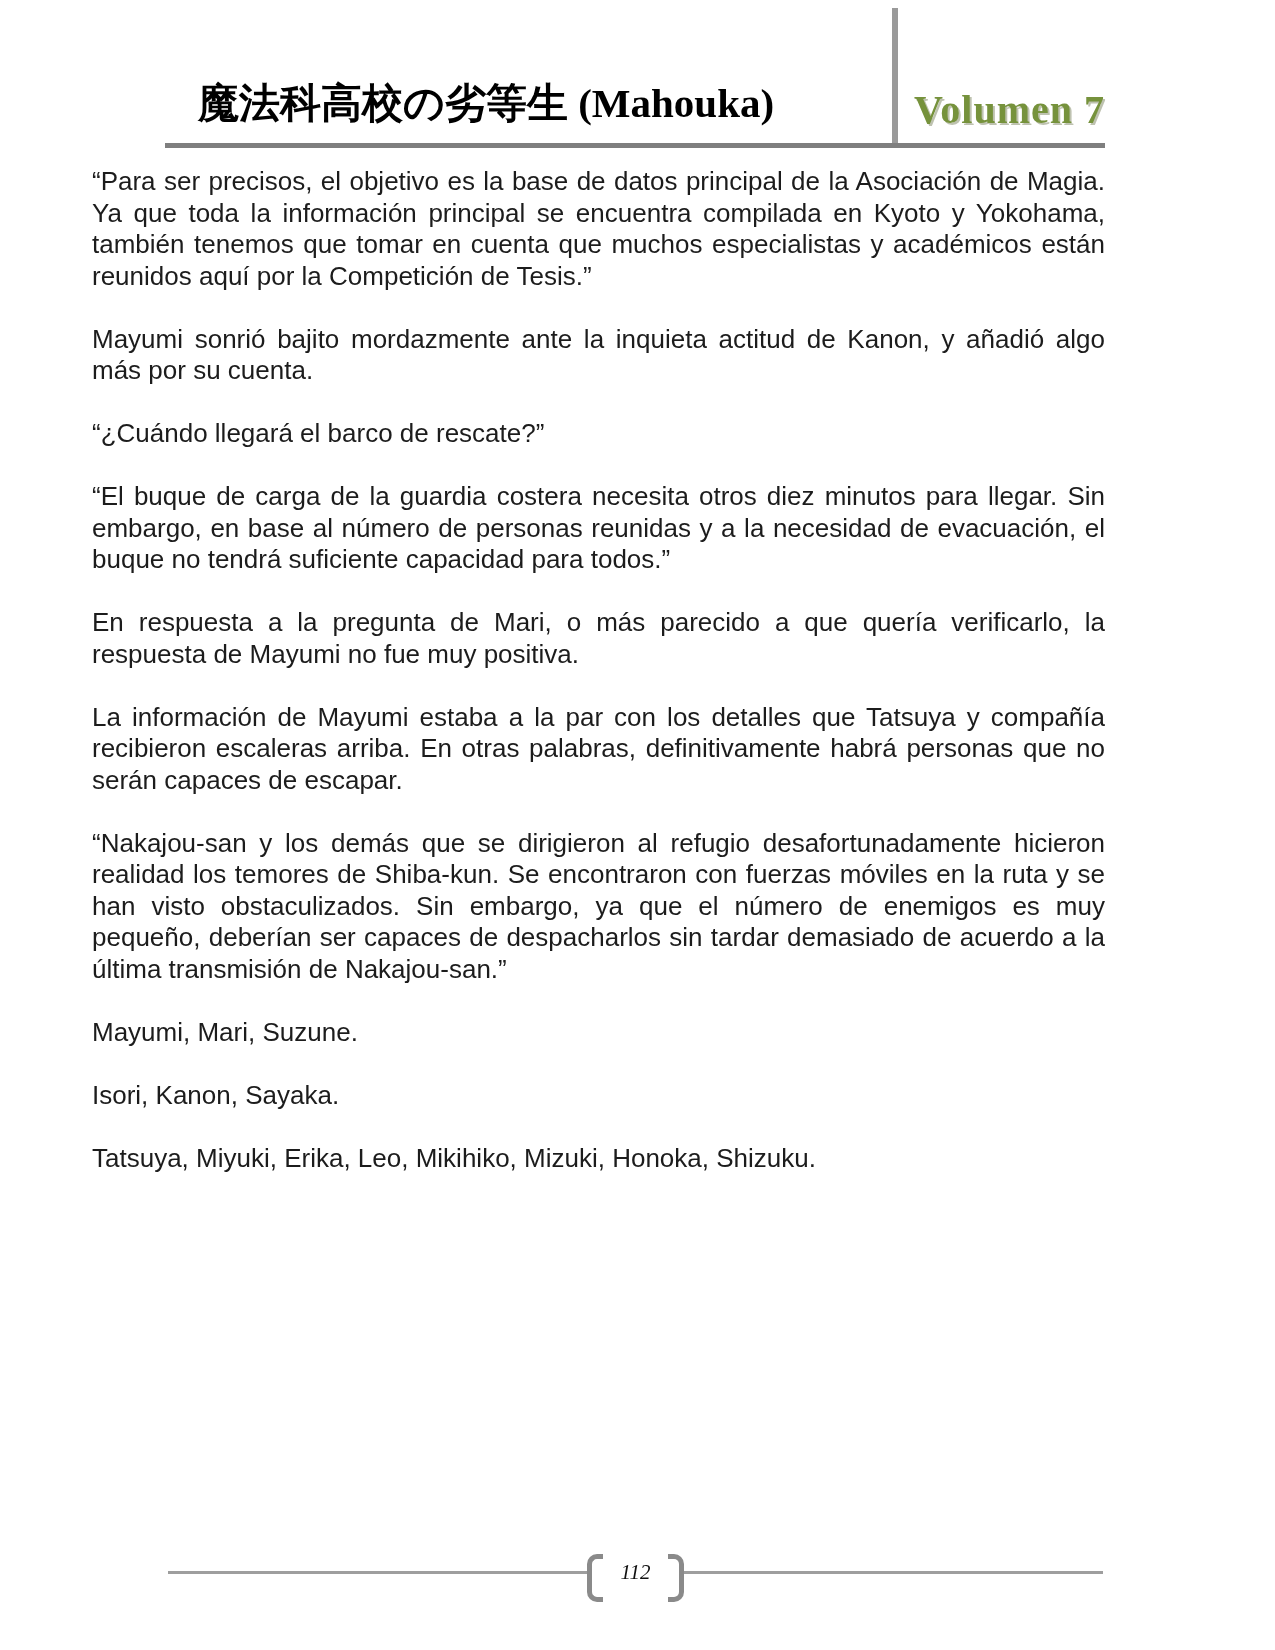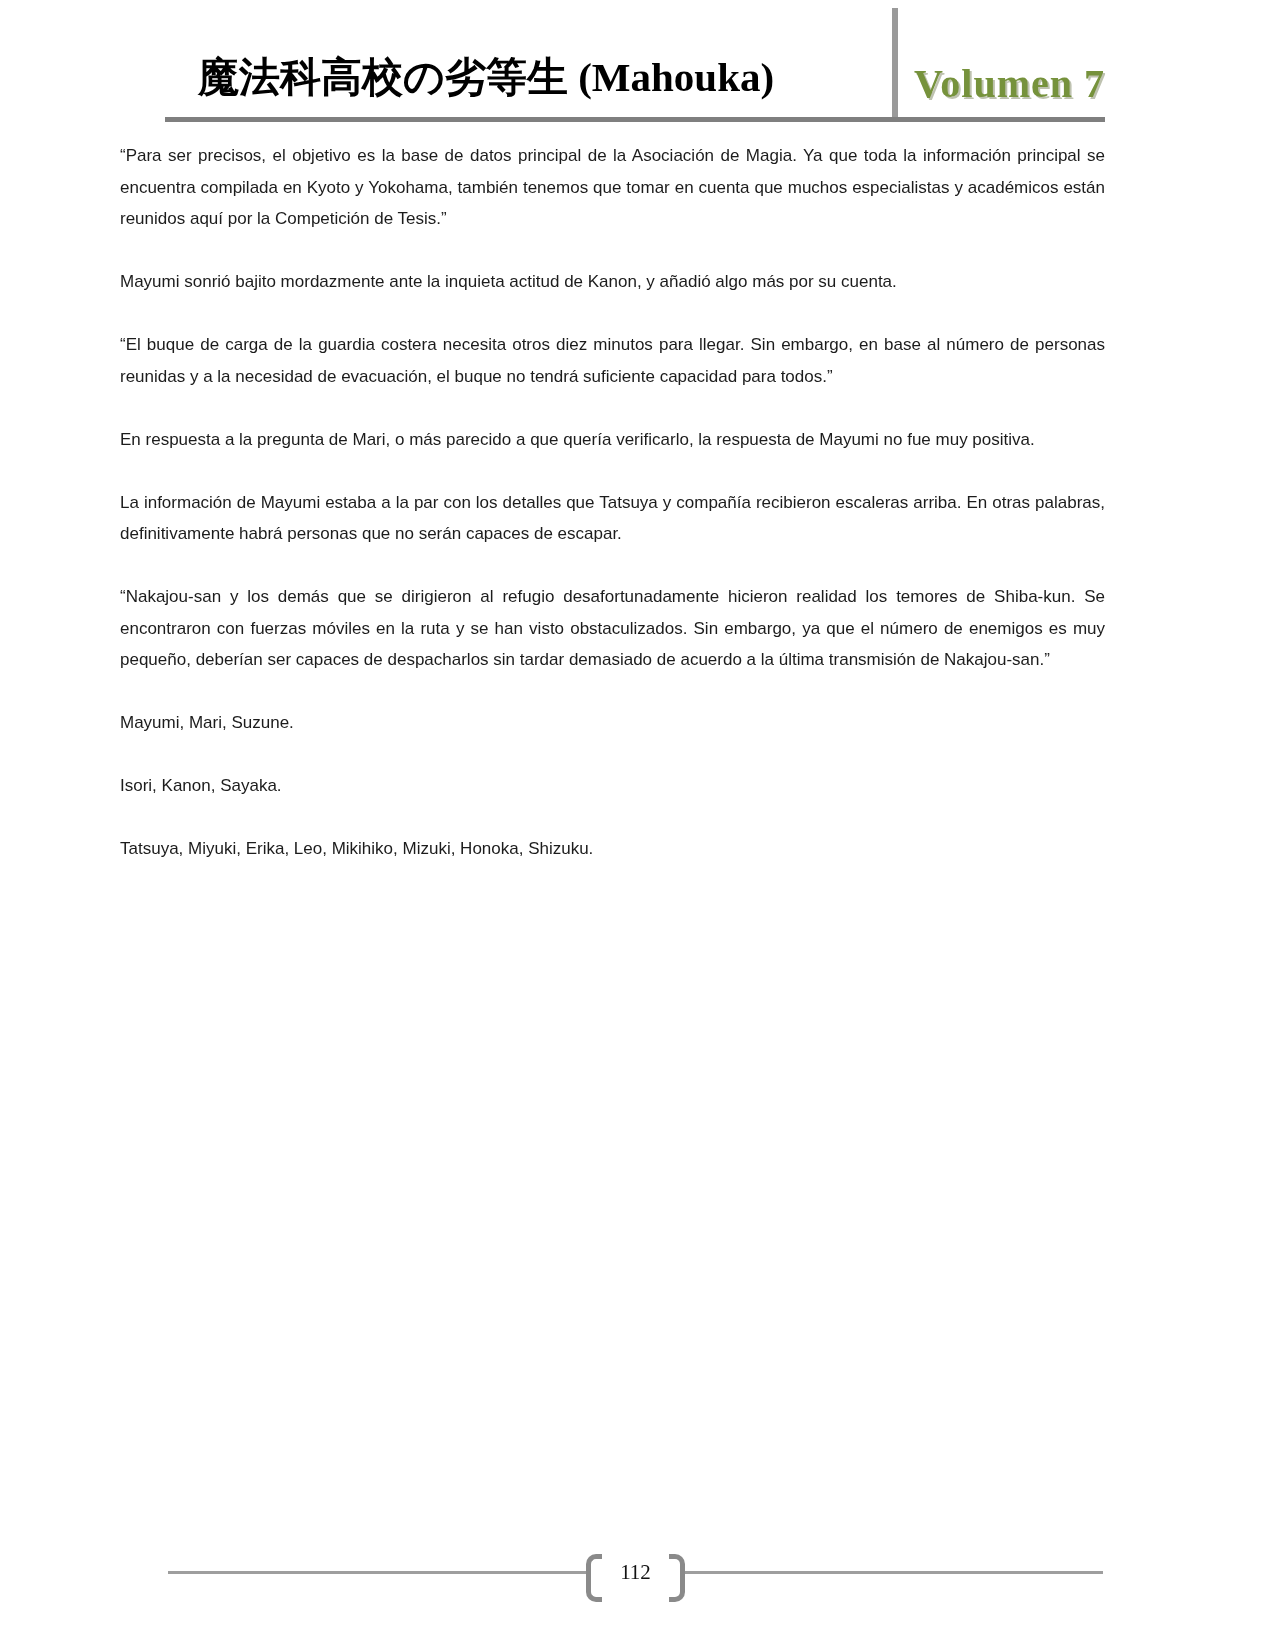--- a/index.html
+++ b/index.html
@@ -10,21 +10,21 @@
     height: 1650px;
     background: #ffffff;
     font-family: "Liberation Sans", sans-serif;
     overflow: hidden;
   }
   
   .header-row {
     display: flex;
     align-items: flex-end;
     margin: 0 170px 0 168px;
-    height: 117px;
+    height: 143px;
   }
   .series-title {
     flex: 1;
     padding-left: 30px;
     padding-bottom: 12px;
     font-family: "Liberation Serif", "DejaVu Serif", serif;
     font-weight: bold;
     font-size: 41px;
     color: #000000;
     letter-spacing: 0px;
@@ -48,36 +48,37 @@
     white-space: nowrap;
     text-shadow: 2px 2px 0 rgba(110, 120, 80, 0.45);
   }
   .header-rule {
     margin: 0 170px 0 165px;
     height: 5px;
     background: #7f7f7f;
   }
   
   .content {
-    margin: 18px 170px 0 120px;
+    margin: 18px 170px 0 92px;
     color: #1c1c1c;
-    font-size: 17px;
+    font-size: 26px;
     line-height: 31.5px;
     text-align: justify;
   }
   .content p { margin-bottom: 31.5px; }
   
   .footer {
     position: absolute;
     left: 168px;
     right: 172px;
     top: 1542px;
     height: 60px;
     display: flex;
     align-items: center;
+    font-style: italic;
   }
   .footer-line {
     flex: 1;
     height: 3px;
     background: #9e9e9e;
   }
   .bracket {
     width: 16px;
     height: 48px;
     flex: 0 0 auto;
@@ -108,20 +109,21 @@
   <div class="header-row">
     <span class="series-title">魔法科高校の劣等生 (Mahouka)</span>
     <span class="header-divider"></span>
     <span class="volume-label" style="color: rgb(118, 146, 60);">Volumen 7</span>
   </div>
   <div class="header-rule"></div>
 
   <div class="content">
     <p>“Para ser precisos, el objetivo es la base de datos principal de la Asociación de Magia. Ya que toda la información principal se encuentra compilada en Kyoto y Yokohama, también tenemos que tomar en cuenta que muchos especialistas y académicos están reunidos aquí por la Competición de Tesis.”</p>
     <p>Mayumi sonrió bajito mordazmente ante la inquieta actitud de Kanon, y añadió algo más por su cuenta.</p>
+    <p>“¿Cuándo llegará el barco de rescate?”</p>
     <p>“El buque de carga de la guardia costera necesita otros diez minutos para llegar. Sin embargo, en base al número de personas reunidas y a la necesidad de evacuación, el buque no tendrá suficiente capacidad para todos.”</p>
     <p>En respuesta a la pregunta de Mari, o más parecido a que quería verificarlo, la respuesta de Mayumi no fue muy positiva.</p>
     <p>La información de Mayumi estaba a la par con los detalles que Tatsuya y compañía recibieron escaleras arriba. En otras palabras, definitivamente habrá personas que no serán capaces de escapar.</p>
     <p>“Nakajou-san y los demás que se dirigieron al refugio desafortunadamente hicieron realidad los temores de Shiba-kun. Se encontraron con fuerzas móviles en la ruta y se han visto obstaculizados. Sin embargo, ya que el número de enemigos es muy pequeño, deberían ser capaces de despacharlos sin tardar demasiado de acuerdo a la última transmisión de Nakajou-san.”</p>
     <p>Mayumi, Mari, Suzune.</p>
     <p>Isori, Kanon, Sayaka.</p>
     <p>Tatsuya, Miyuki, Erika, Leo, Mikihiko, Mizuki, Honoka, Shizuku.</p>
   </div>
 
   <div class="footer">

